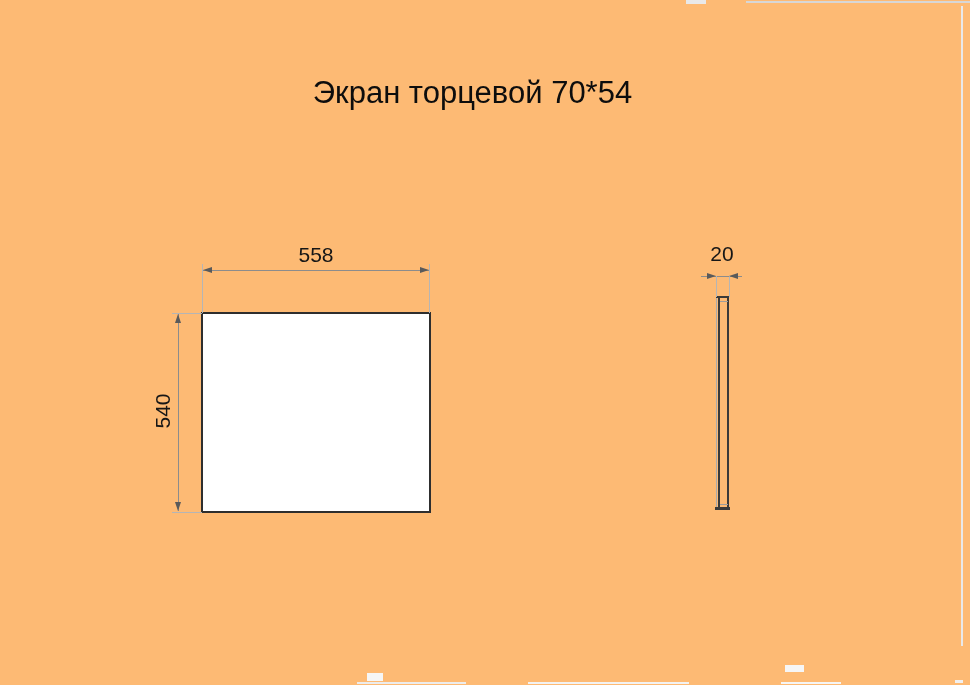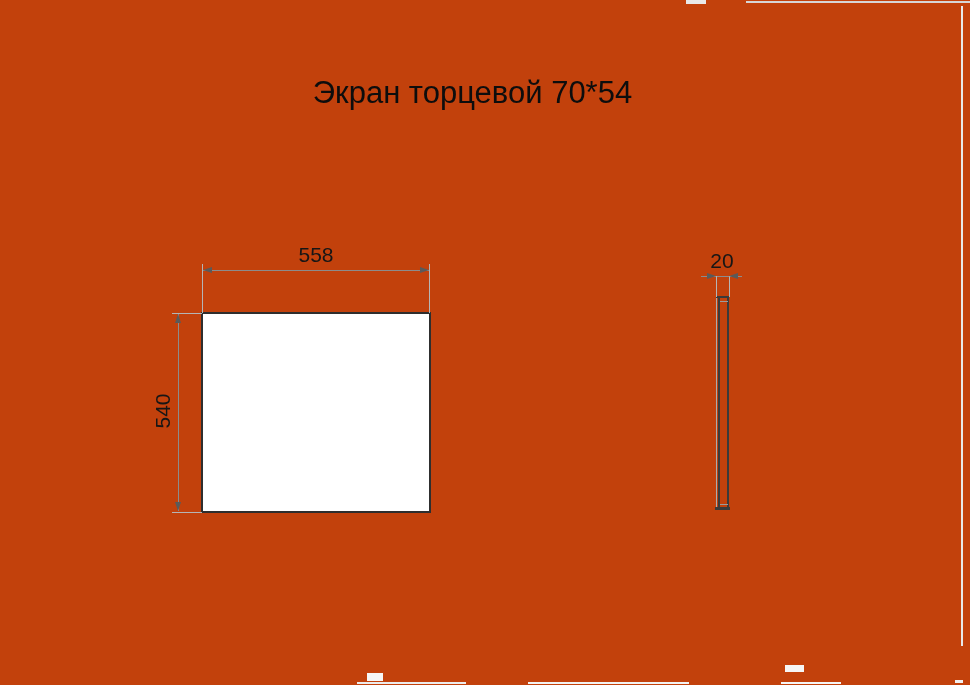--- a/index.html
+++ b/index.html
@@ -1,19 +1,19 @@
 <!DOCTYPE html>
 <html><head>
 <meta charset="utf-8">
 <style>
   html,body{margin:0;padding:0;background:#ffffff;}
   .canvas{
     position:relative;
     width:970px;height:685px;
-    background:#c2410c;
+    background:#fdba74;
     font-family:"Liberation Sans", sans-serif;
     color:#111111;
     overflow:hidden;
   }
   .abs{position:absolute;}
   
   .drawing-title{
     left:235px;top:78px;width:475px;
     text-align:center;
     font-size:31px;line-height:30px;
@@ -80,21 +80,21 @@
   <div class="abs sv-dark-h" style="left:716px;top:296px;width:13px;"></div>
   <div class="abs sv-light-h" style="left:720px;top:301px;width:8px;"></div>
   <div class="abs sv-dark-h" style="left:715px;top:507px;width:15px;border-top-width:3px;"></div>
   <div class="abs sv-light-h" style="left:720px;top:504px;width:8px;"></div>
 
   <div class="abs dimline-h" style="left:701px;top:276px;width:41px;"></div>
   <div class="abs extline-v" style="left:716px;top:276px;height:21px;"></div>
   <div class="abs extline-v" style="left:729px;top:276px;height:21px;"></div>
   <div class="abs arr arr-right" style="left:707px;top:273px;"></div>
   <div class="abs arr arr-left" style="left:729px;top:273px;"></div>
-  <div class="abs dim-label" style="left:706px;top:250px;width:32px;">20</div>
+  <div class="abs dim-label" style="left:706px;top:243px;width:32px;">20</div>
 
   <div class="abs artifact" style="left:686px;top:0;width:20px;height:4px;background:#e9e9e9;"></div>
   <div class="abs artifact" style="left:746px;top:1px;width:224px;height:2px;background:#d7d7d7;"></div>
   <div class="abs artifact" style="left:961px;top:6px;width:2px;height:640px;background:#e9e9e9;"></div>
   <div class="abs artifact" style="left:357px;top:682px;width:109px;height:2px;background:#ececec;"></div>
   <div class="abs artifact" style="left:528px;top:682px;width:161px;height:2px;background:#f2f2f2;"></div>
   <div class="abs artifact" style="left:781px;top:682px;width:60px;height:2px;background:#f5f5f5;"></div>
   <div class="abs artifact" style="left:367px;top:673px;width:16px;height:8px;background:#f6f6f6;"></div>
   <div class="abs artifact" style="left:785px;top:665px;width:19px;height:7px;background:#f6f6f6;"></div>
   <div class="abs artifact" style="left:955px;top:680px;width:8px;height:3px;background:#f0f0f0;"></div>

